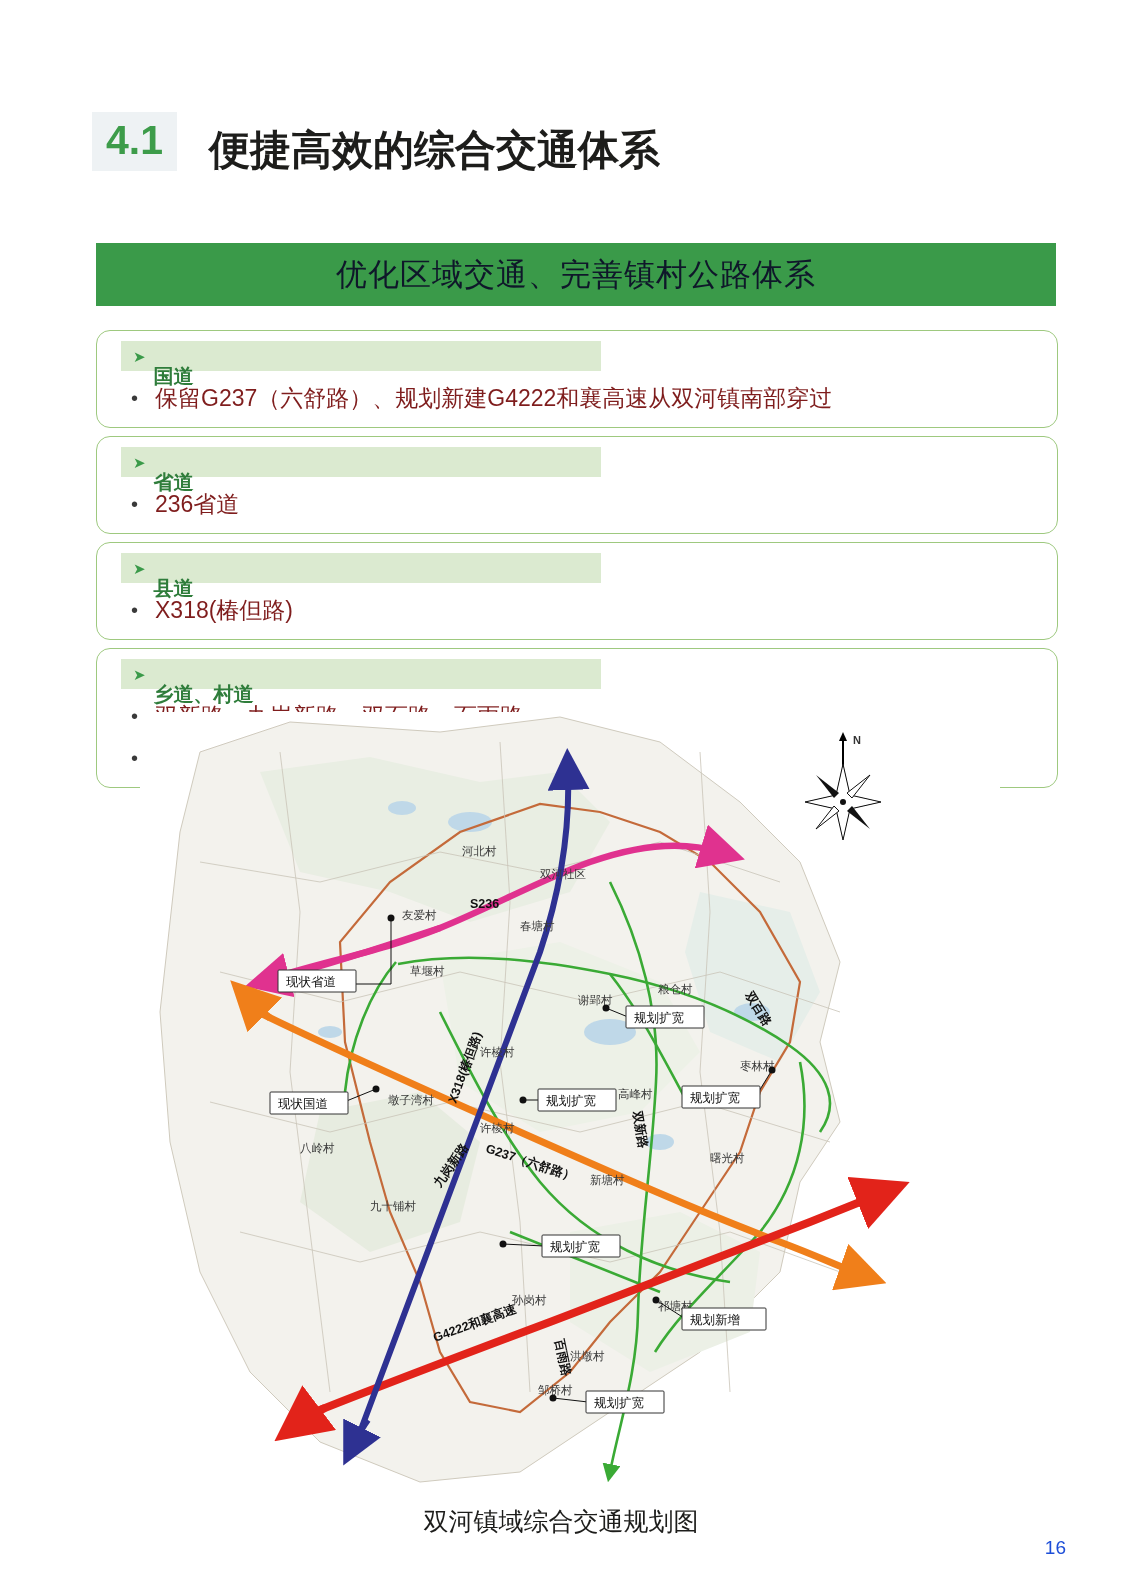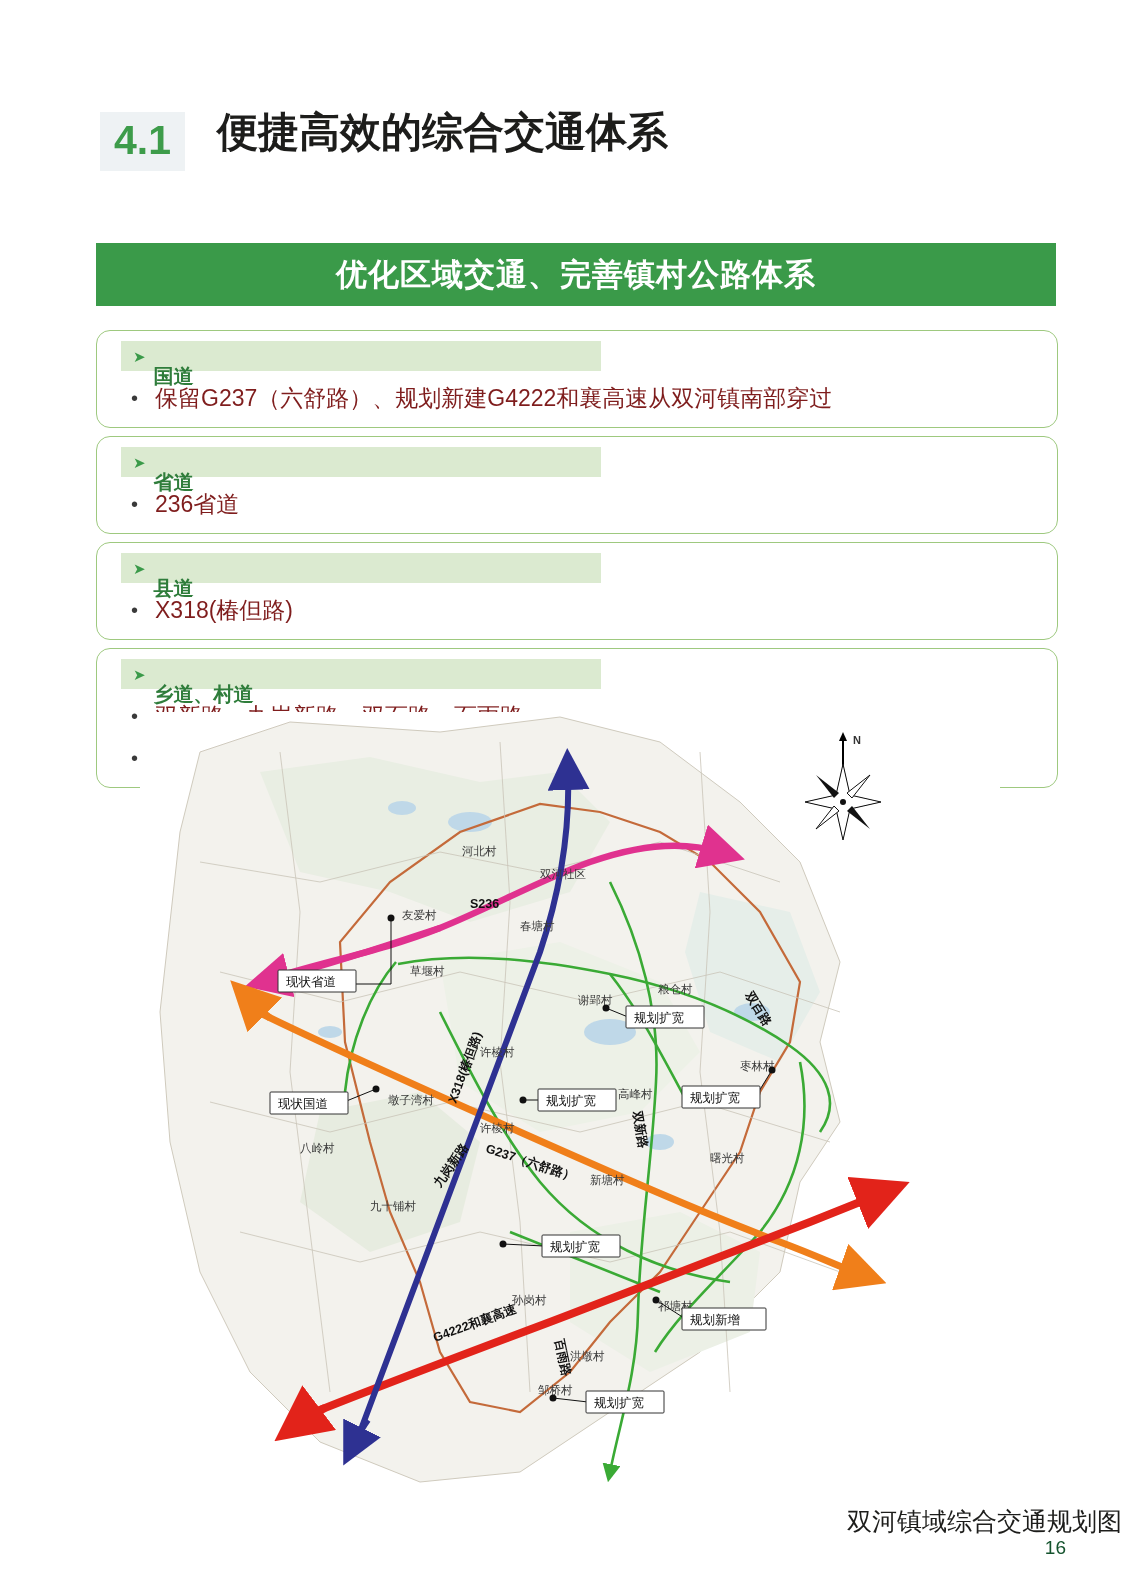--- a/index.html
+++ b/index.html
@@ -12,24 +12,24 @@
     background: #ffffff;
     font-family: "Liberation Sans", sans-serif;
     color: #231f20;
     position: relative;
     overflow: hidden;
   }
 
   
   .title-row {
     position: absolute;
-    left: 100px;
+    left: 92px;
     top: 112px;
     display: flex;
-    align-items: flex-start;
+    align-items: flex-end;
   }
   .title-badge {
     background: #eef2f4;
     padding: 8px 14px 10px 14px;
     font-size: 41px;
     font-weight: bold;
     color: #3d9c4a;
     letter-spacing: 0px;
     line-height: 1;
   }
@@ -42,23 +42,23 @@
   }
 
   
   .banner {
     position: absolute;
     left: 96px;
     top: 243px;
     width: 960px;
     height: 63px;
     background: #3a9a49;
-    color: #ffffff;
+    color: #0f172a;
     font-size: 31px;
-    font-weight: bold;
+    font-weight: normal;
     display: flex;
     align-items: center;
     justify-content: center;
     letter-spacing: 1px;
   }
 
   
   .sections {
     position: absolute;
     left: 96px;
@@ -125,30 +125,30 @@
     height: 790px;
   }
   .map-svg {
     display: block;
   }
   .map-caption {
     position: absolute;
     left: 0;
     top: 1505px;
     width: 1122px;
-    text-align: right;
+    text-align: center;
     font-size: 25px;
     color: #1d1d1b;
   }
   .page-number {
     position: absolute;
     right: 56px;
     bottom: 28px;
     font-size: 19px;
-    color: #14532d;
+    color: #1d4ed8;
     text-align: right;
   }
 
   .map-label {
     font-size: 11px;
     fill: #333;
     font-family: "Liberation Sans", sans-serif;
   }
   .village-label {
     font-size: 11.5px;

